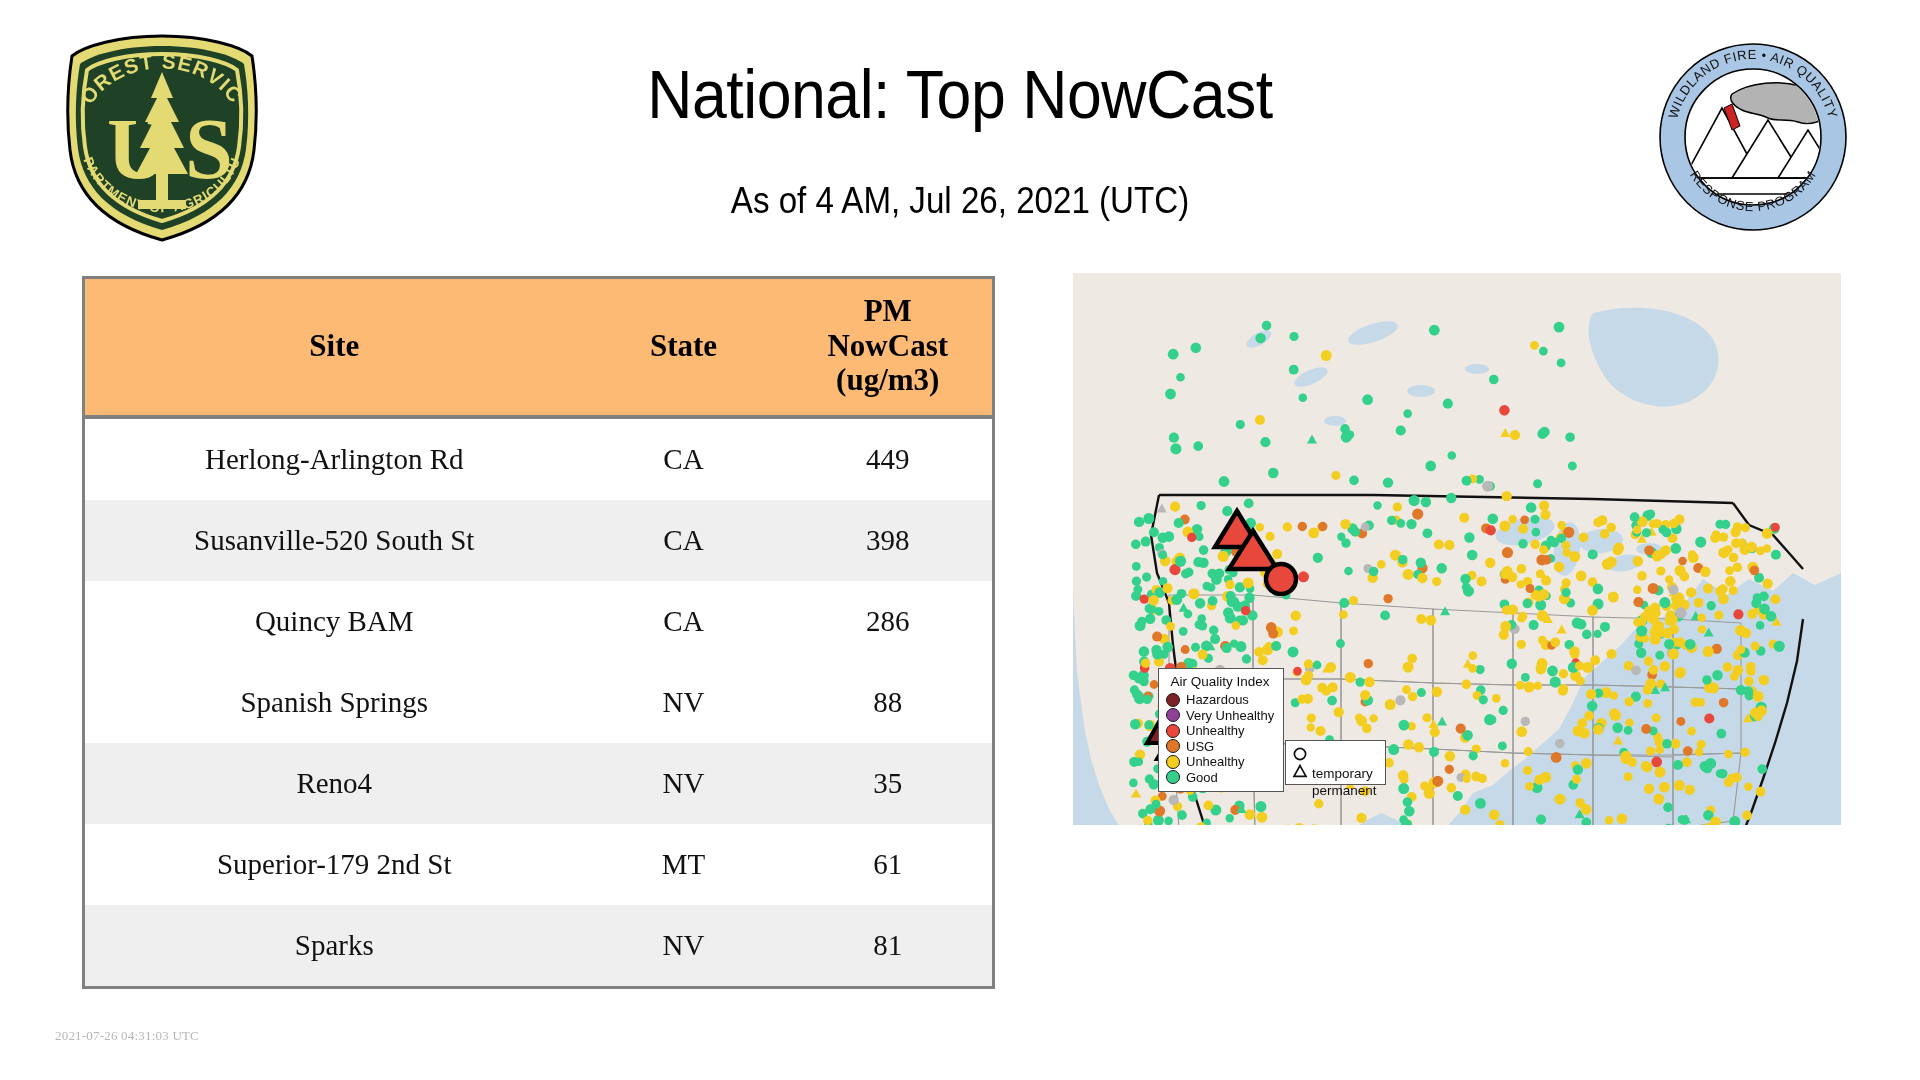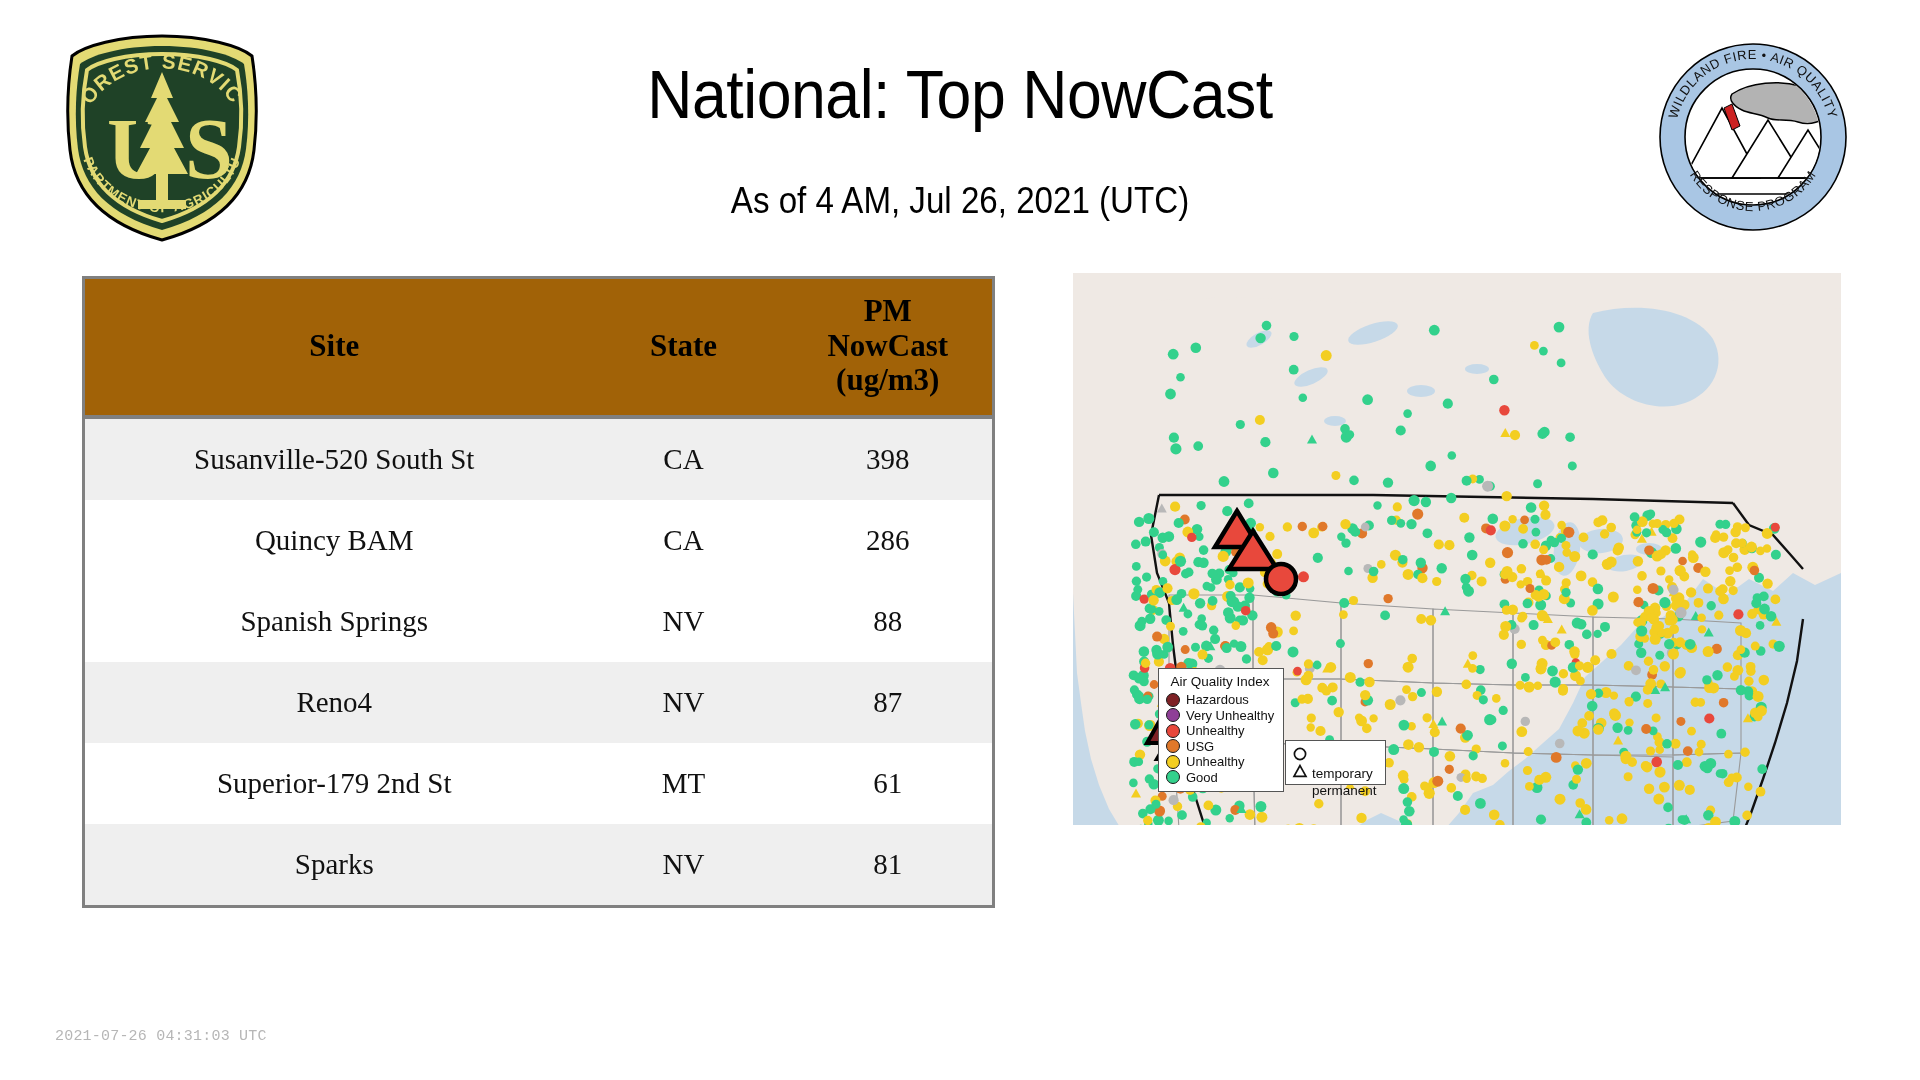--- a/index.html
+++ b/index.html
@@ -38,21 +38,21 @@
     width: 910px; border-collapse: collapse;
     font-family: "Liberation Serif", serif;
     table-layout: fixed;
     border: 3px solid #808080;
   }
   table.aqtable col.c-site  { width: 500px; }
   table.aqtable col.c-state { width: 200px; }
   table.aqtable col.c-pm    { width: 210px; }
 
   table.aqtable thead th {
-    background: #a16207;
+    background: #fdba74;
     border-bottom: 4px solid #808080;
     font-size: 31px; font-weight: bold; color: #000;
     text-align: center;
     padding: 12px 4px 14px 4px;
     line-height: 1.12;
     height: 110px;
     vertical-align: middle;
   }
   table.aqtable tbody td {
     text-align: center;
@@ -60,22 +60,22 @@
     padding: 13px 4px;
     height: 55px;
     border: none;
   }
   table.aqtable tbody tr.odd  td { background: #efefef; }
   table.aqtable tbody tr.even td { background: #ffffff; }
 
   
   #footer-ts {
     position: absolute; left: 55px; top: 1028px;
-    font-size: 15px; color: #b6b6b6;
-    font-family: Liberation Mono, monospace;
+    font-size: 13px; color: #b6b6b6;
+    font-family: Liberation Serif, serif;
     letter-spacing: 0.2px;
   }
 
   
   #map-frame {
     position: absolute; left: 1073px; top: 273px;
     width: 768px; height: 552px;
     background: #c6d9e8;
     overflow: hidden;
   }
@@ -191,39 +191,44 @@
           <th>Site</th>
           <th>State</th>
           <th>
             <div>PM</div>
             <div>NowCast</div>
             <div>(ug/m3)</div>
           </th>
         </tr>
       </thead>
       <tbody id="table-body">
+          <tr class="even">
+            <td>Herlong-Arlington Rd</td>
+            <td>CA</td>
+            <td>449</td>
+          </tr>
           <tr class="odd">
             <td>Susanville-520 South St</td>
             <td>CA</td>
             <td>398</td>
           </tr>
           <tr class="even">
             <td>Quincy BAM</td>
             <td>CA</td>
             <td>286</td>
           </tr>
           <tr class="even">
             <td>Spanish Springs</td>
             <td>NV</td>
             <td>88</td>
           </tr>
           <tr class="odd">
             <td>Reno4</td>
             <td>NV</td>
-            <td>87</td>
+            <td>35</td>
           </tr>
           <tr class="even">
             <td>Superior-179 2nd St</td>
             <td>MT</td>
             <td>61</td>
           </tr>
           <tr class="odd">
             <td>Sparks</td>
             <td>NV</td>
             <td>81</td>

